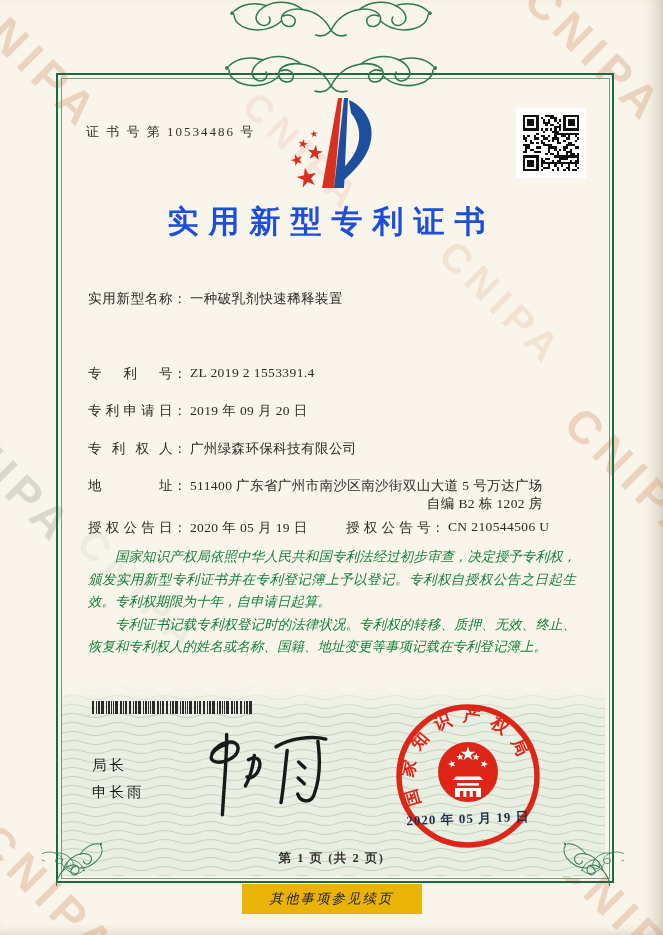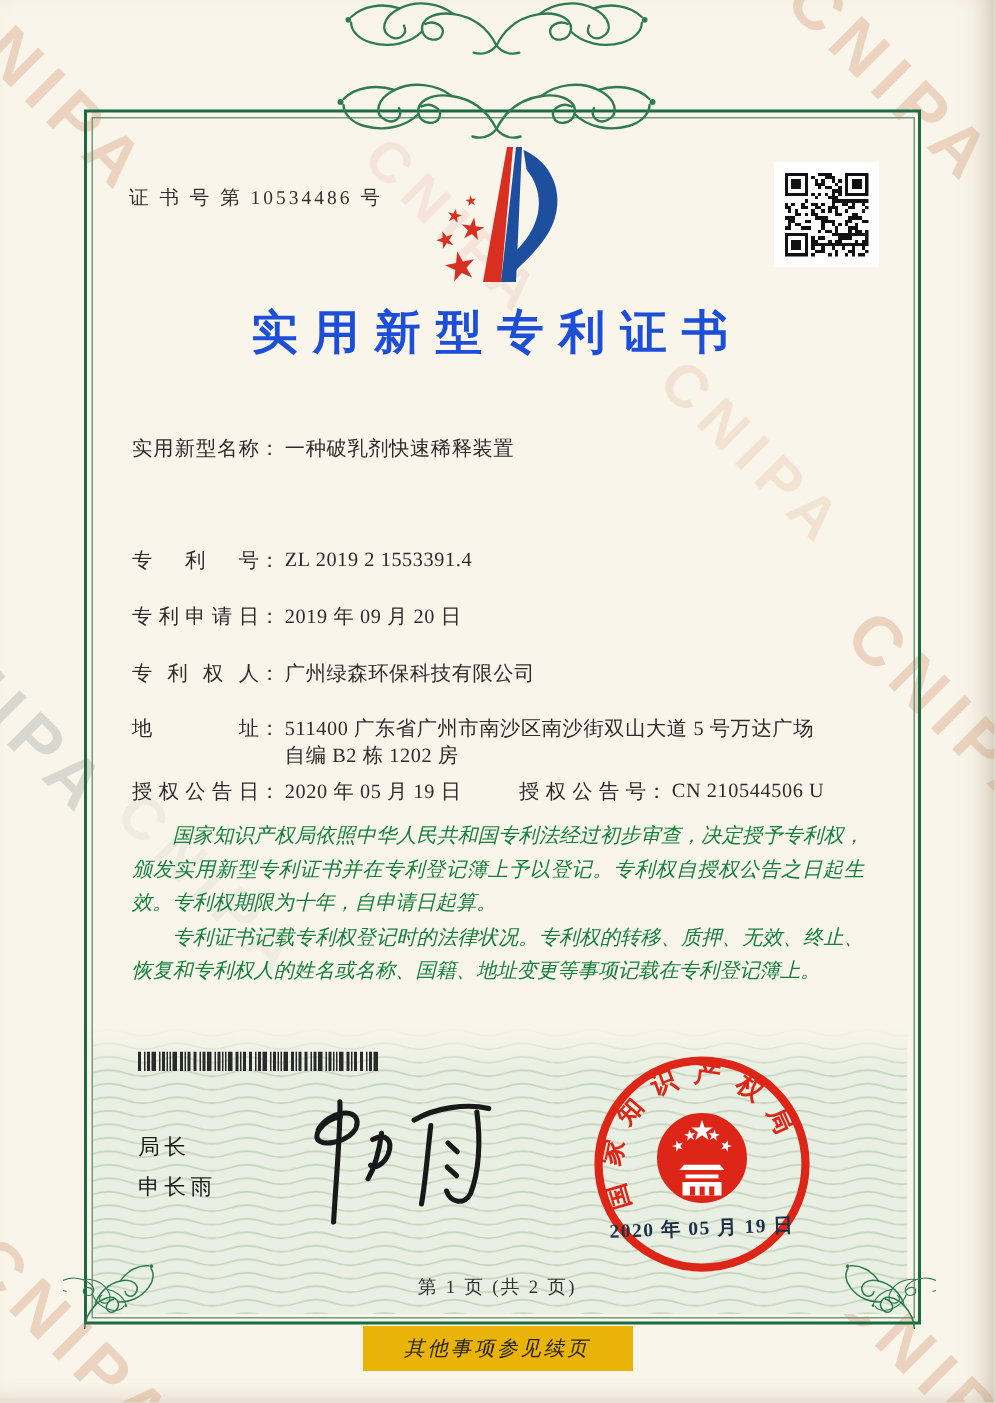--- a/index.html
+++ b/index.html
@@ -26,35 +26,35 @@
   
   .cert-number{position:absolute;left:86px;top:123px;font-size:13px;color:#33302c;letter-spacing:2px;z-index:3;}
   .logo{position:absolute;left:272px;top:90px;z-index:3;}
   .qr-box{position:absolute;left:516px;top:108px;width:70px;height:70px;background:#fff;z-index:3;
           display:flex;align-items:center;justify-content:center;}
   .title{position:absolute;left:0;top:201px;width:100%;text-align:center;font-size:31px;font-weight:700;
          letter-spacing:10px;color:#1d4ed8;z-index:3;}
   .frow{position:absolute;left:88px;font-size:13.5px;color:#2d2b28;z-index:3;letter-spacing:.4px;}
   .flabel{display:inline-block;width:85px;text-align:justify;text-align-last:justify;vertical-align:top;}
   .fcolon{display:inline-block;vertical-align:top;margin-right:3px;}
-  .fval{display:inline-block;vertical-align:top;max-width:382px;}
+  .fval{display:inline-block;vertical-align:top;max-width:382px;text-align:right;}
   .fval2{display:block;}
   .grant2{position:absolute;left:258px;top:0;white-space:nowrap;}
   .paras{position:absolute;left:88px;top:546px;width:488px;font-size:13.5px;line-height:22.6px;
          color:#15803d;text-align:justify;font-style:italic;z-index:3;}
   .paras p{margin:0;text-indent:2em;}
   .barcode{position:absolute;left:92px;top:701px;z-index:3;}
   .signer{position:absolute;left:92px;top:752px;z-index:3;font-family:"Liberation Sans","DejaVu Sans",sans-serif;
           font-size:14.5px;color:#1d1c1a;letter-spacing:3px;line-height:27px;}
   .signature{position:absolute;left:195px;top:729px;z-index:3;}
   .seal{position:absolute;left:390px;top:698px;width:156px;height:156px;z-index:4;}
   .seal-date{position:absolute;left:-8px;right:-8px;top:112px;text-align:center;font-size:13px;font-weight:700;
              color:#1d2f49;letter-spacing:1px;transform:rotate(-2deg);}
   .page-info{position:absolute;left:0;top:850px;width:100%;text-align:center;font-size:12.5px;
-             color:#36332e;letter-spacing:1.5px;z-index:3;}
+             color:#36332e;letter-spacing:1.5px;z-index:3;font-weight:bold;}
   .footer-note{position:absolute;left:50%;top:884px;transform:translateX(-50%);background:#eab308;
                padding:6px 28px;font-size:13.5px;font-style:italic;color:#24221f;letter-spacing:2px;
                z-index:3;white-space:nowrap;}
 </style>
 </head>
 <body>
 
 <svg width="0" height="0" style="position:absolute">
   <defs>
     <path id="star" d="M0,-1 L0.2245,-0.309 0.951,-0.309 0.363,0.118 0.588,0.809 0,0.382 -0.588,0.809 -0.363,0.118 -0.951,-0.309 -0.2245,-0.309 Z"></path>

